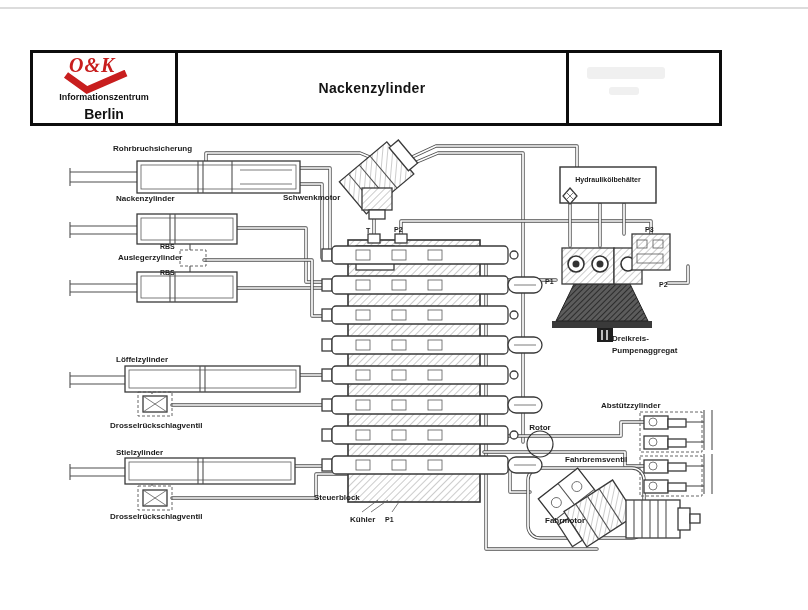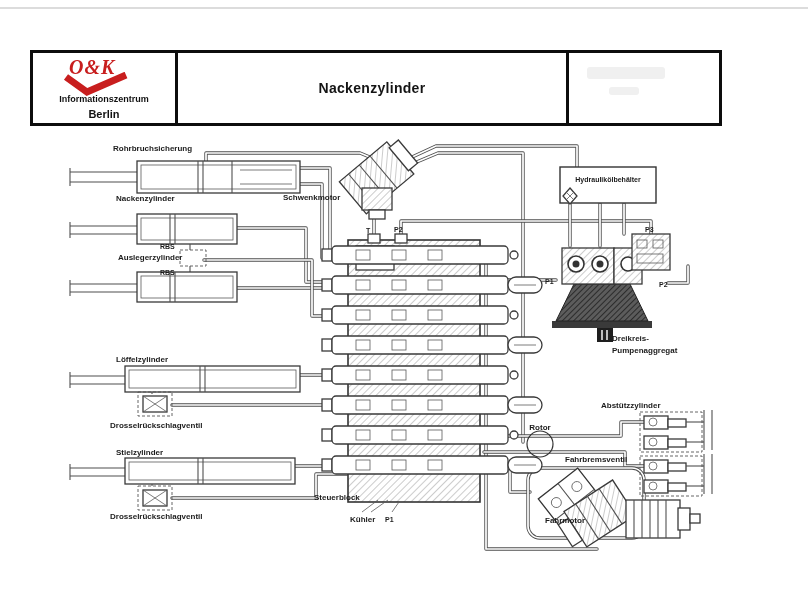--- a/index.html
+++ b/index.html
@@ -14,21 +14,21 @@
   .title-text{font-weight:bold;font-size:14px;color:#141414;letter-spacing:0.3px;}
   .empty-cell{width:150px;border-right:none;position:relative;}
   .smudge{position:absolute;background:#f0f0f0;border-radius:3px;}
   .s1{left:18px;top:14px;width:78px;height:12px;}
   .s2{left:40px;top:34px;width:30px;height:8px;}
   .logo-wrap{position:relative;height:38px;width:100%;}
   .logo-text{position:absolute;left:36px;top:0;color:#c81e1e;font-weight:bold;font-style:italic;
              font-size:20px;letter-spacing:1px;font-family:"Liberation Serif",serif;}
   .logo-check{position:absolute;left:30px;top:16px;width:66px;height:24px;}
   .org{font-size:9px;font-weight:bold;color:#111;margin-top:0;}
-  .city{font-size:11px;font-weight:bold;color:#111;margin-top:4px;}
+  .city{font-size:14px;font-weight:bold;color:#111;margin-top:4px;}
   .diagram{position:absolute;left:0;top:0;width:808px;height:610px;z-index:1;}
   
   .po{stroke:#4f4f4f;stroke-width:3.4;fill:none;stroke-linejoin:round;stroke-linecap:round;}
   .pi{stroke:#ffffff;stroke-width:1.7;fill:none;stroke-linejoin:round;stroke-linecap:round;}
   .comp{stroke:#3a3a3a;stroke-width:1.3;fill:#ffffff;}
   .comph{stroke:#3a3a3a;stroke-width:1.3;fill:url(#hatch);}
   .thin{stroke:#5a5a5a;stroke-width:0.8;fill:none;}
   .tl{stroke:#4f4f4f;stroke-width:1.1;fill:none;}
   .dashed{stroke:#555;stroke-width:0.9;fill:none;stroke-dasharray:3 2;}
   .lbl{font-family:"Liberation Sans",sans-serif;font-size:8px;font-weight:bold;fill:#1b1b1b;}

